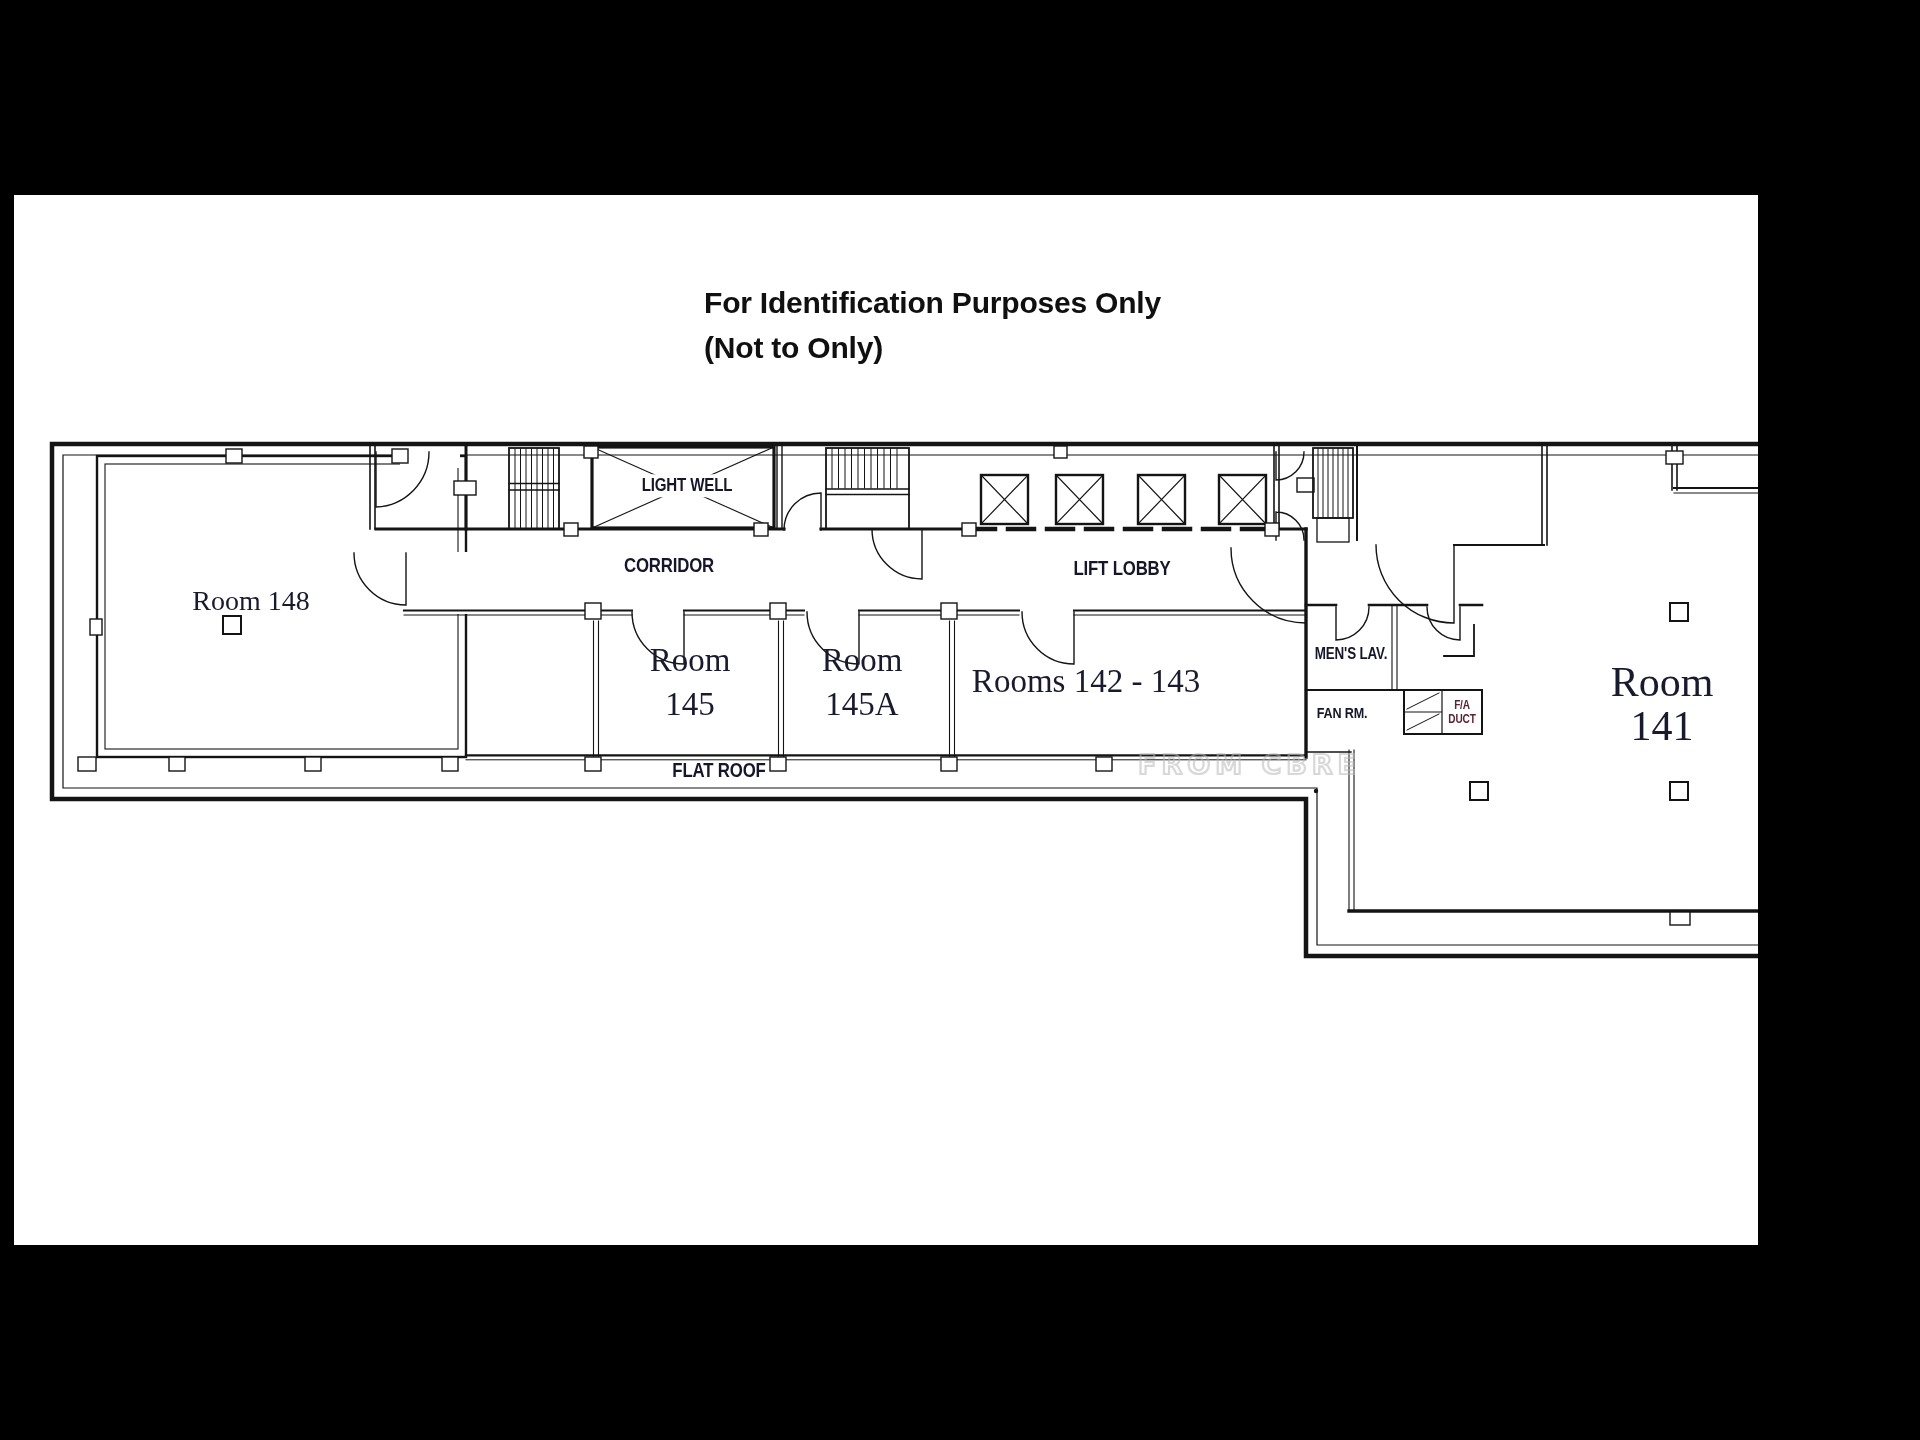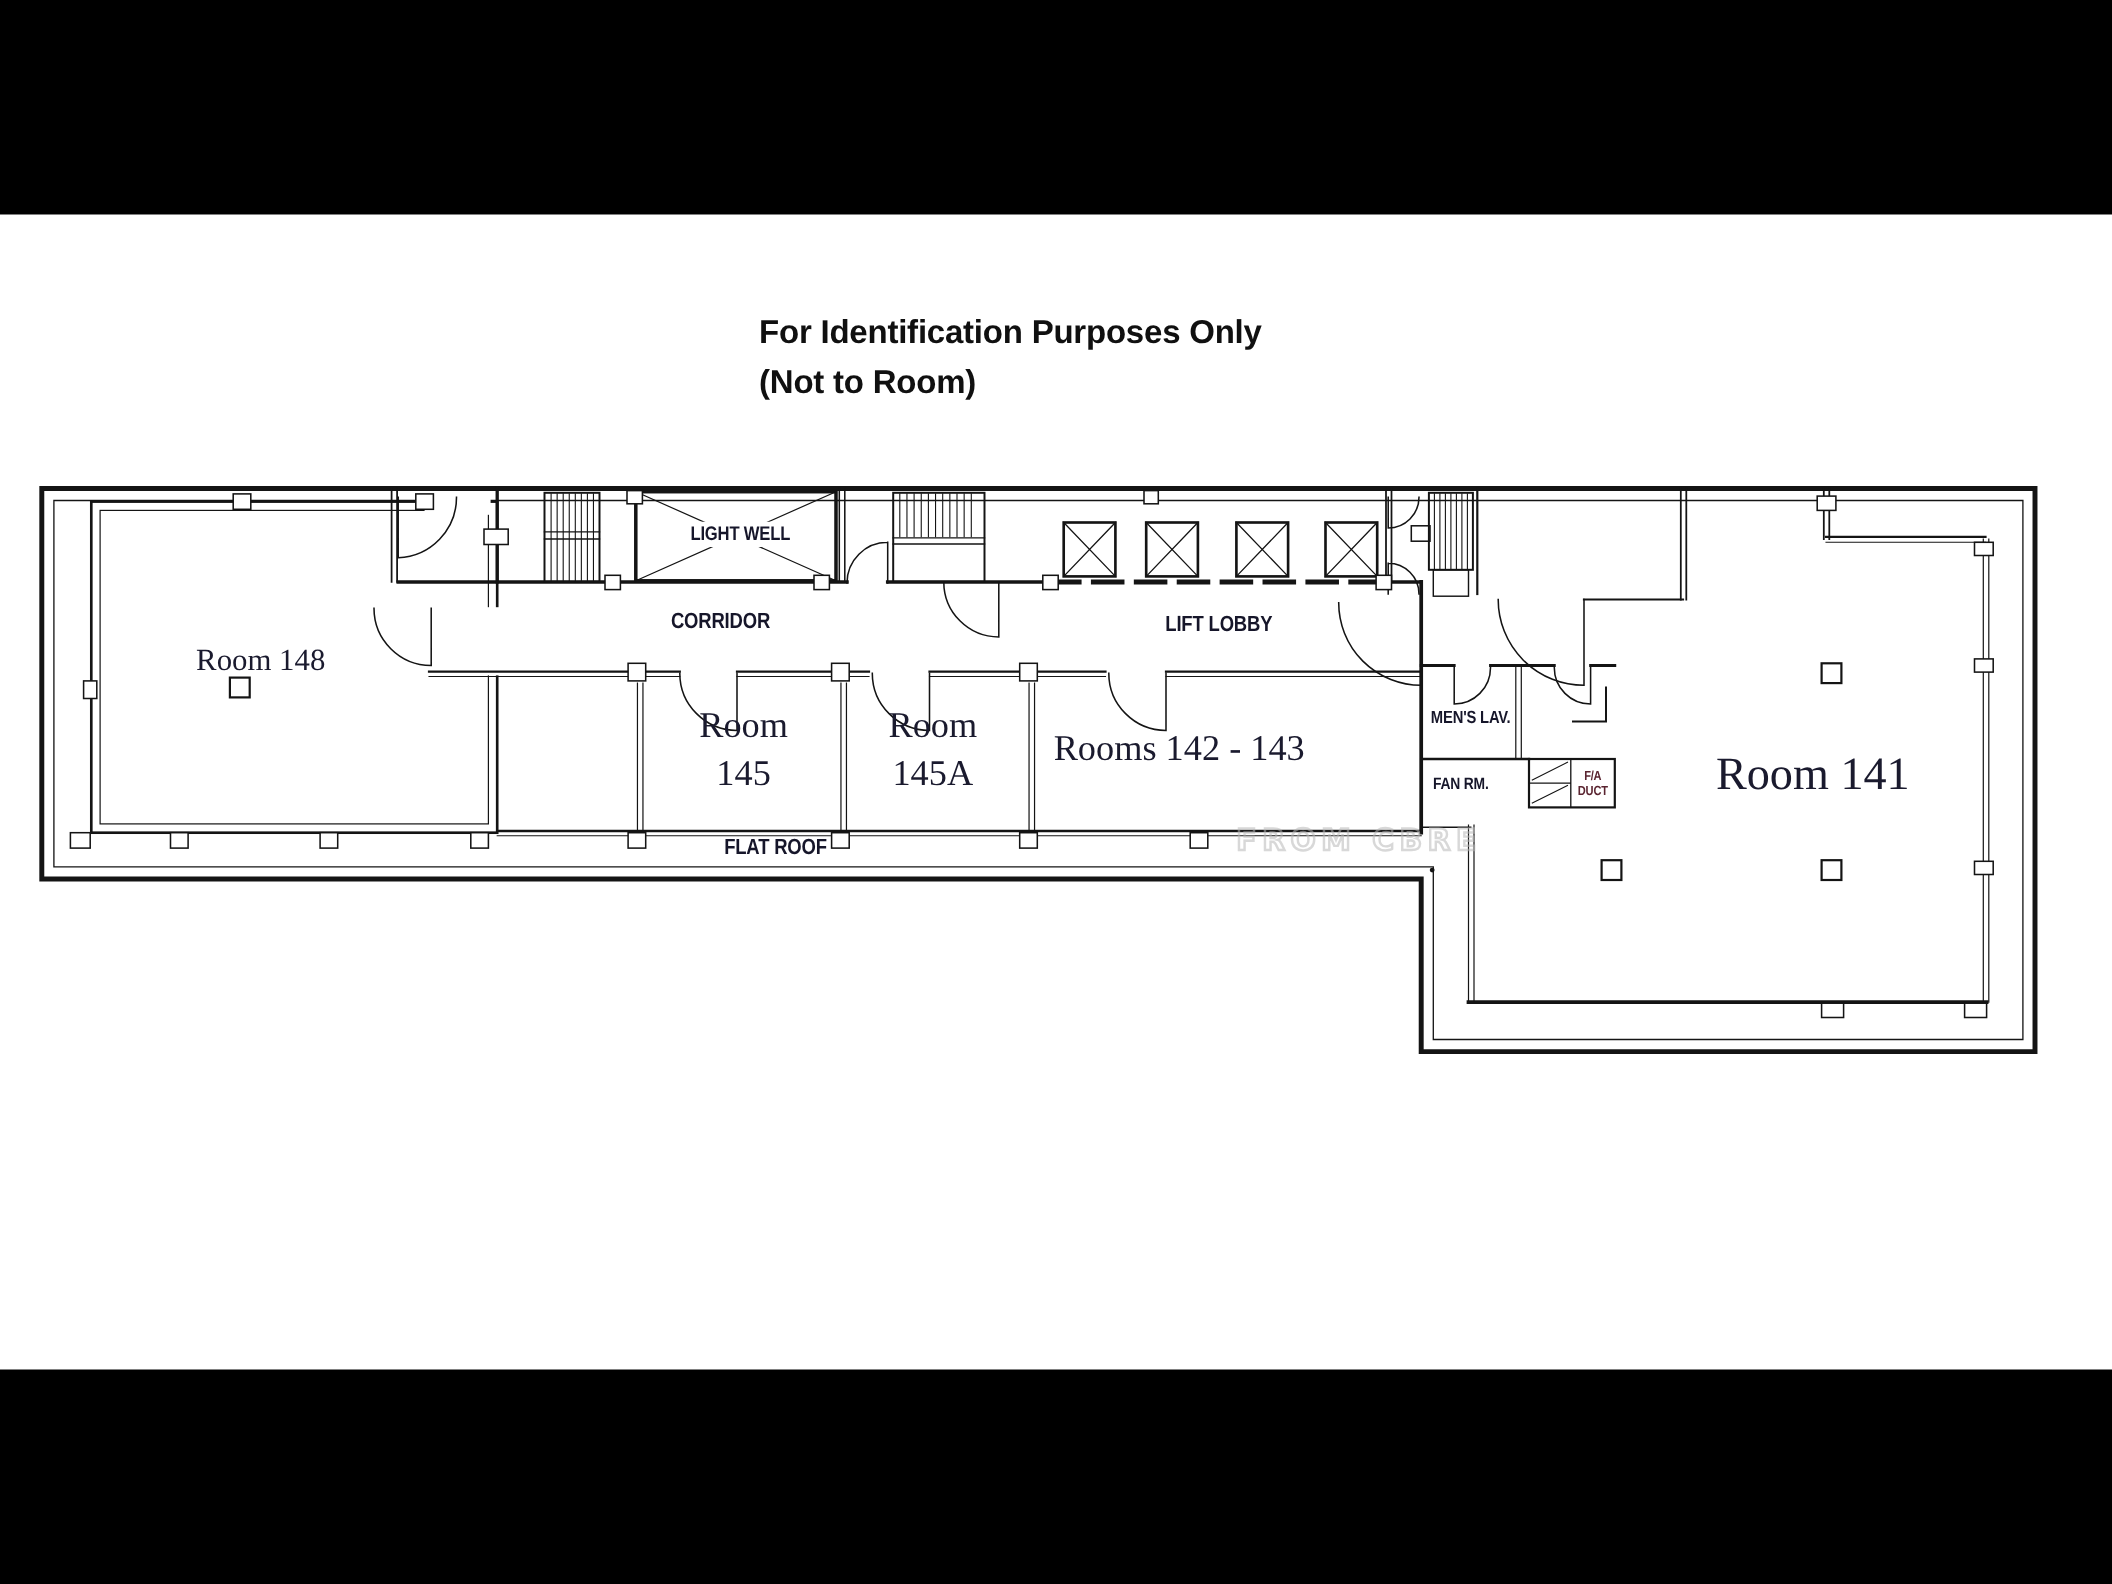--- a/index.html
+++ b/index.html
@@ -1,17 +1,17 @@
 <!DOCTYPE html>
 <html><head>
 <meta charset="utf-8">
 <style>
   html,body{margin:0;padding:0;background:#000;}
-  #stage{position:relative;width:1920px;height:1440px;background:#000;overflow:hidden;
-         font-family:"Liberation Sans",sans-serif;}
+  #stage{position:relative;width:1744px;height:1440px;background:#000;overflow:hidden;
+         font-family:"Liberation Sans",sans-serif;margin-left:14px;}
   #paper{position:absolute;left:0;top:195px;width:1920px;height:1050px;background:#fff;}
   #plan-svg{position:absolute;left:0;top:0;width:1920px;height:1440px;}
   .lbl{position:absolute;transform:translate(-50%,-50%);white-space:pre-line;text-align:center;
        color:#1c1c30;line-height:1.3;}
   .serif{font-family:"Liberation Serif","DejaVu Serif",serif;font-size:33px;line-height:44px;color:#1a1a2e;}
   .cond{font-family:"Liberation Sans",sans-serif;font-weight:700;color:#16162a;
         transform:translate(-50%,-50%) scaleX(.84);letter-spacing:-.2px;}
   .titleblk{position:absolute;font-weight:700;font-size:30px;color:#101010;letter-spacing:-.2px;
         font-family:"Liberation Sans",sans-serif;}
   .wm{position:absolute;transform:translate(-50%,-50%);font-weight:700;opacity:.55;
@@ -160,21 +160,21 @@
         <rect x="209" y="616" width="18" height="18"></rect>
         <rect x="1656" y="603" width="18" height="18"></rect>
         <rect x="1456" y="782" width="18" height="18"></rect>
         <rect x="1656" y="782" width="18" height="18"></rect>
       </g>
       <circle cx="1302" cy="791" r="2.2" fill="#141414" stroke="none"></circle>
     </g>
   </svg>
 
   <div class="titleblk" style="left:690px;top:286px;">For Identification Purposes Only</div>
-  <div class="titleblk" style="left:690px;top:331px;">(Not to Room)</div>
+  <div class="titleblk" style="left:690px;top:331px;">(Not to Only)</div>
 
   <div class="wm" style="left:1212px;top:764px;font-size:27px;letter-spacing:5px;padding-left:47px;">FROM CBRE</div>
 
   <div class="lbl serif" style="left:237px;top:601px;font-size:28px;">Room 148</div>
   <div class="lbl serif" style="left:676px;top:682px;">Room
 145</div>
   <div class="lbl serif" style="left:848px;top:682px;">Room
 145A</div>
   <div class="lbl serif" style="left:1072px;top:681px;">Rooms 142 - 143</div>
   <div class="lbl serif" style="left:1648px;top:704px;font-size:42px;">Room 141</div>

